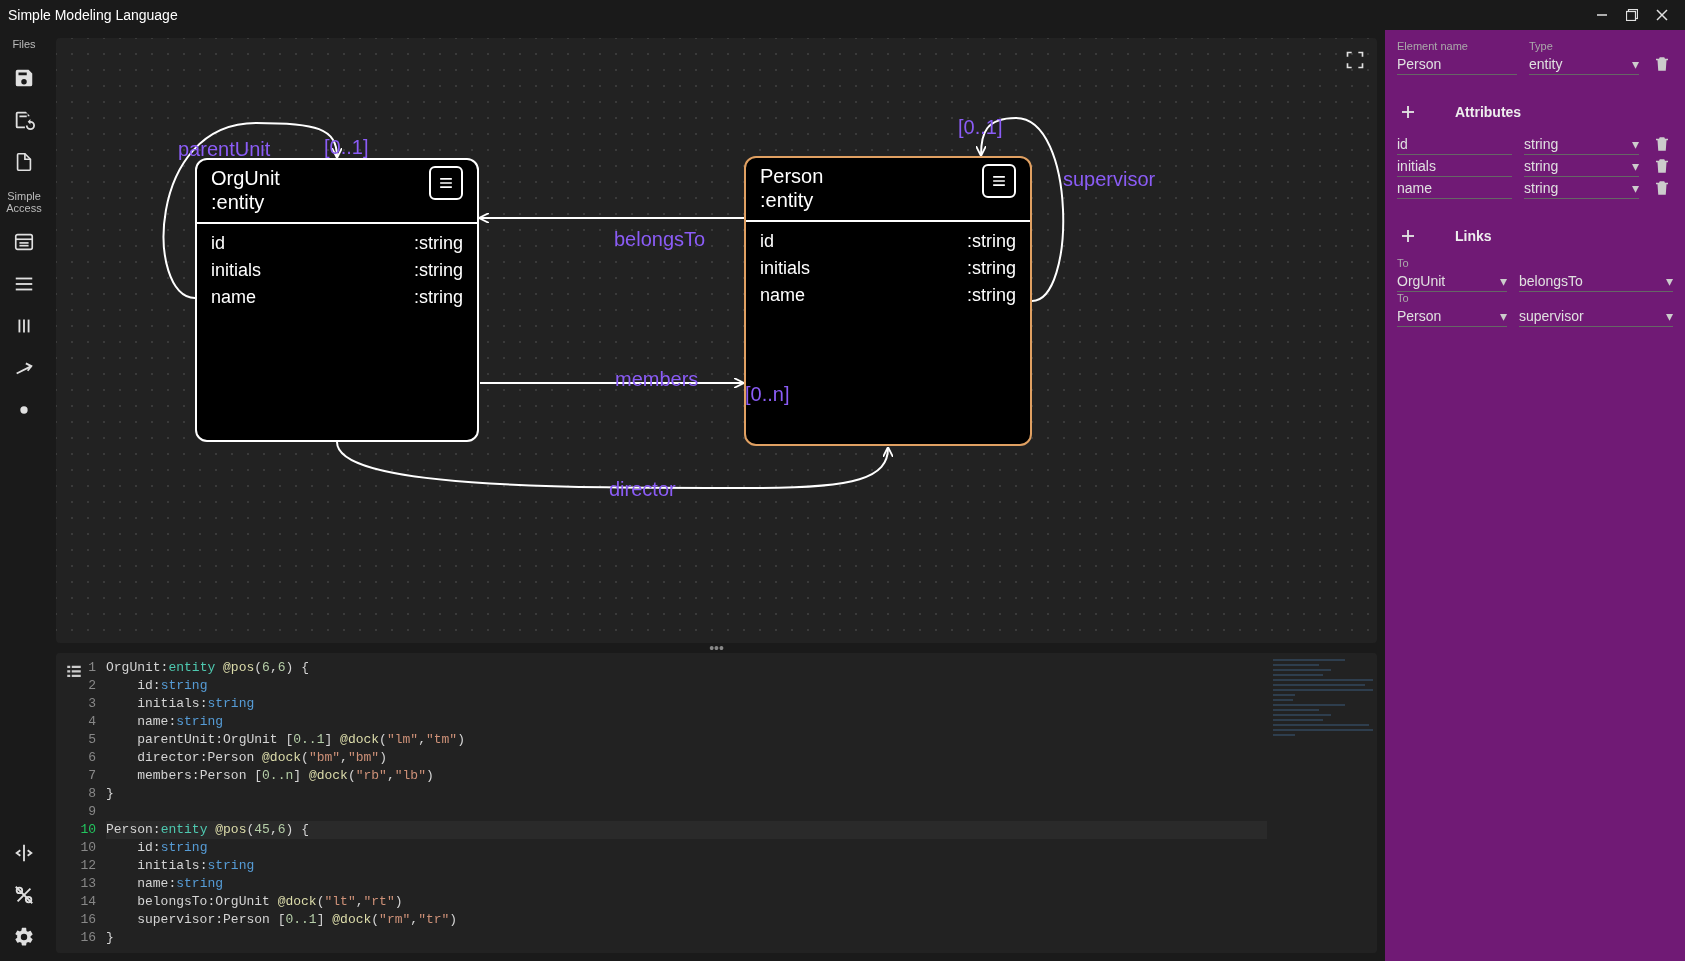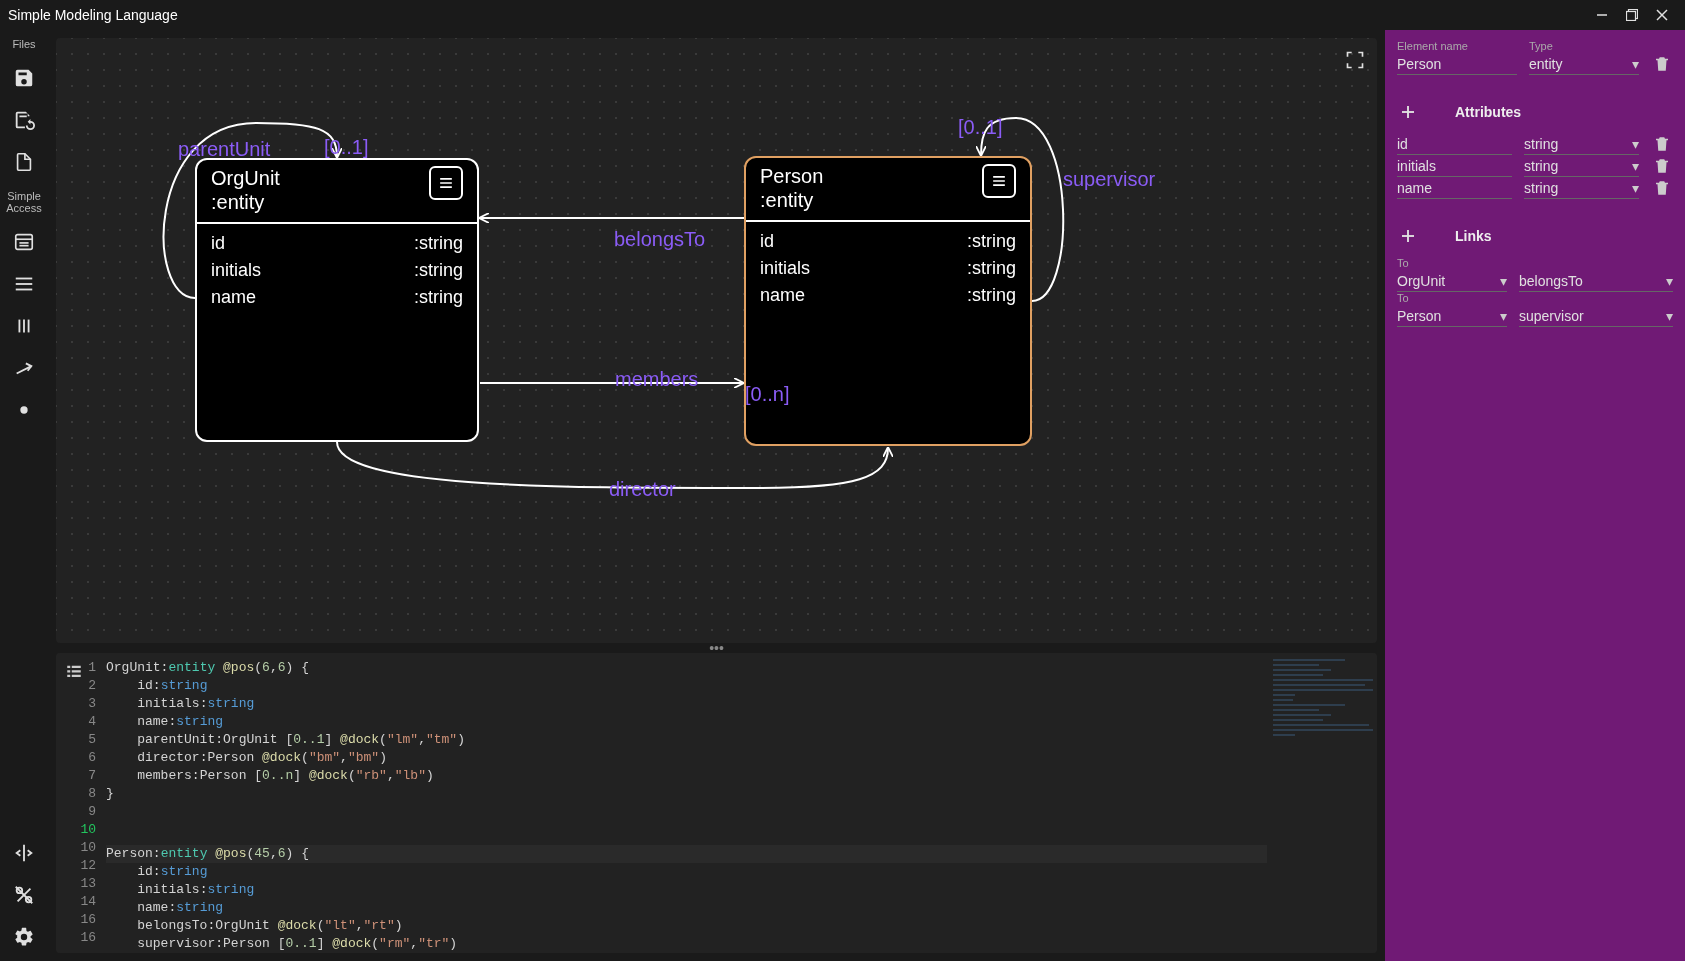--- a/index.html
+++ b/index.html
@@ -44,21 +44,21 @@
   .splitter { height: 10px; display:flex; align-items:center; justify-content:center; cursor: row-resize; color:#888;}
   
   
   .code-panel { height: 300px; background: #222; border-radius:4px; display:flex; position:relative; font-family: Consolas, "Courier New", monospace; font-size: 13px; overflow:hidden;}
   .code-toolbtn { position:absolute; left:6px; top:6px; width:24px; height:24px; display:flex; align-items:center; justify-content:center; cursor:pointer; color:#ccc;}
   .gutter { width: 50px; text-align: right; padding: 6px 10px 6px 0; color: #888; user-select:none; background:#222;}
   .gutter .ln { line-height: 18px; height:18px;}
   .gutter .ln.active { color:#22c55e; }
   .code-lines { flex:1; padding: 6px 0; line-height:18px; white-space: pre; }
   .code-lines .line { height:18px; }
-  .code-lines .line.active { background: rgba(255,255,255,0.04); margin-top: 24px; }
+  .code-lines .line.active { background: rgba(255,255,255,0.04); }
   .tok-kw { color: #569cd6; }
   .tok-type { color: #4ec9b0; }
   .tok-fn { color: #dcdcaa; }
   .tok-num { color: #b5cea8; }
   .tok-str { color: #ce9178; }
   .tok-punc { color: #d4d4d4; }
   .tok-id { color: #d4d4d4; }
   .minimap { width:110px; background:#222; position:relative;}
   .minimap-inner { position:absolute; top:6px; right:6px; left:6px; }
   .mm-line { height:2px; margin-bottom:3px; background:#3a5a7a; opacity:0.5;}

